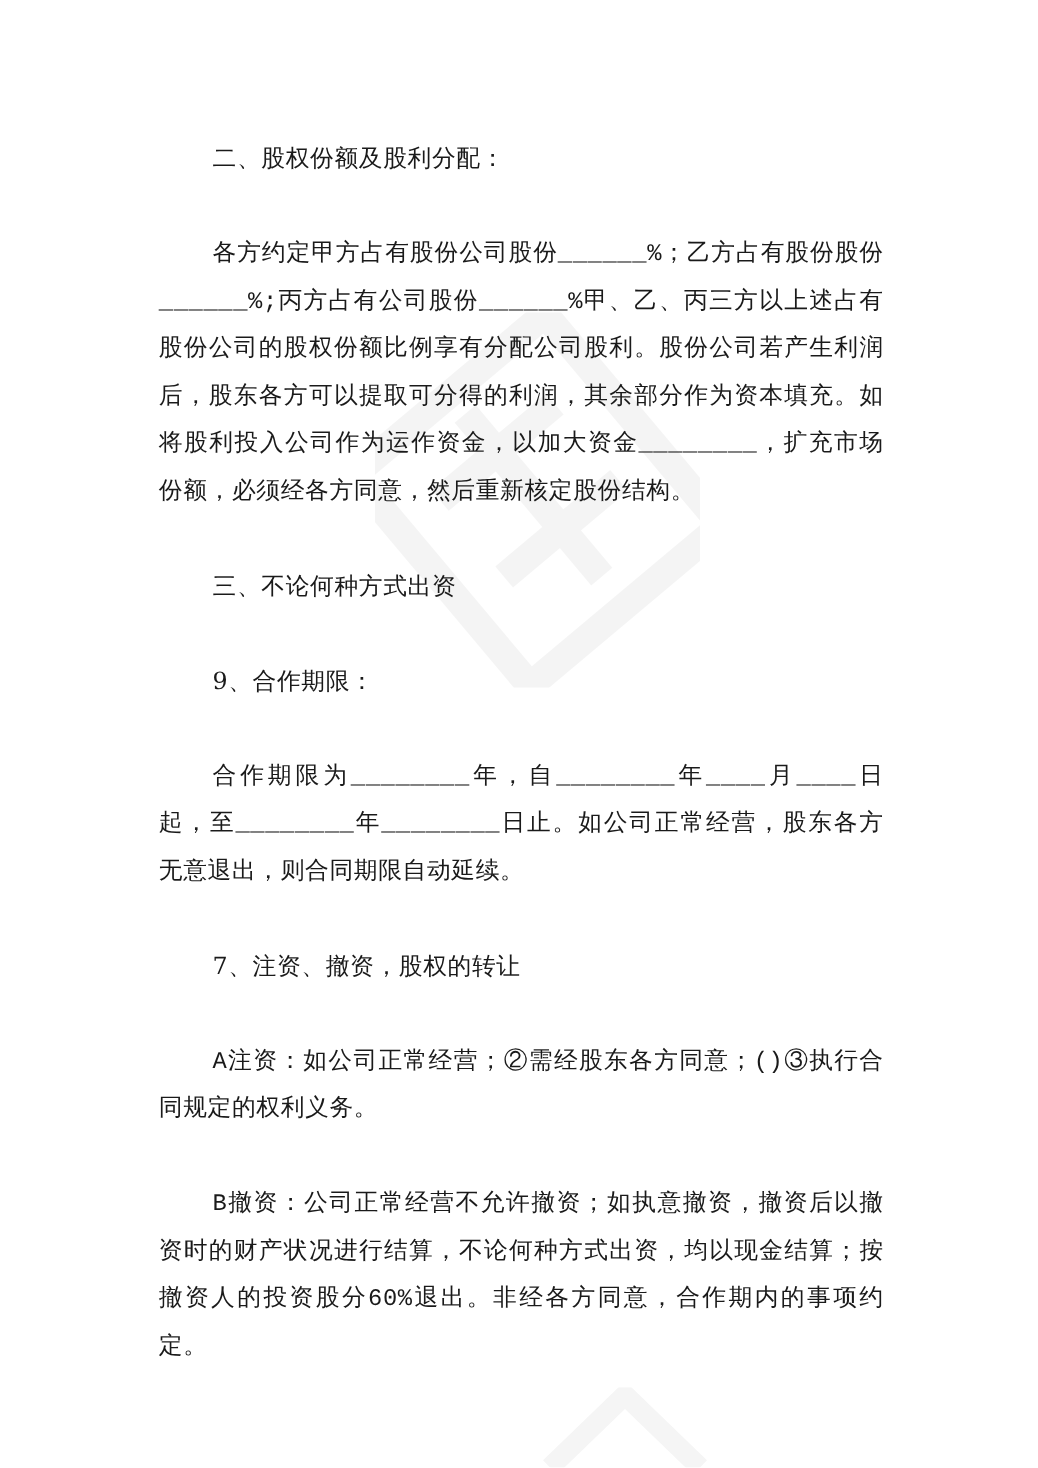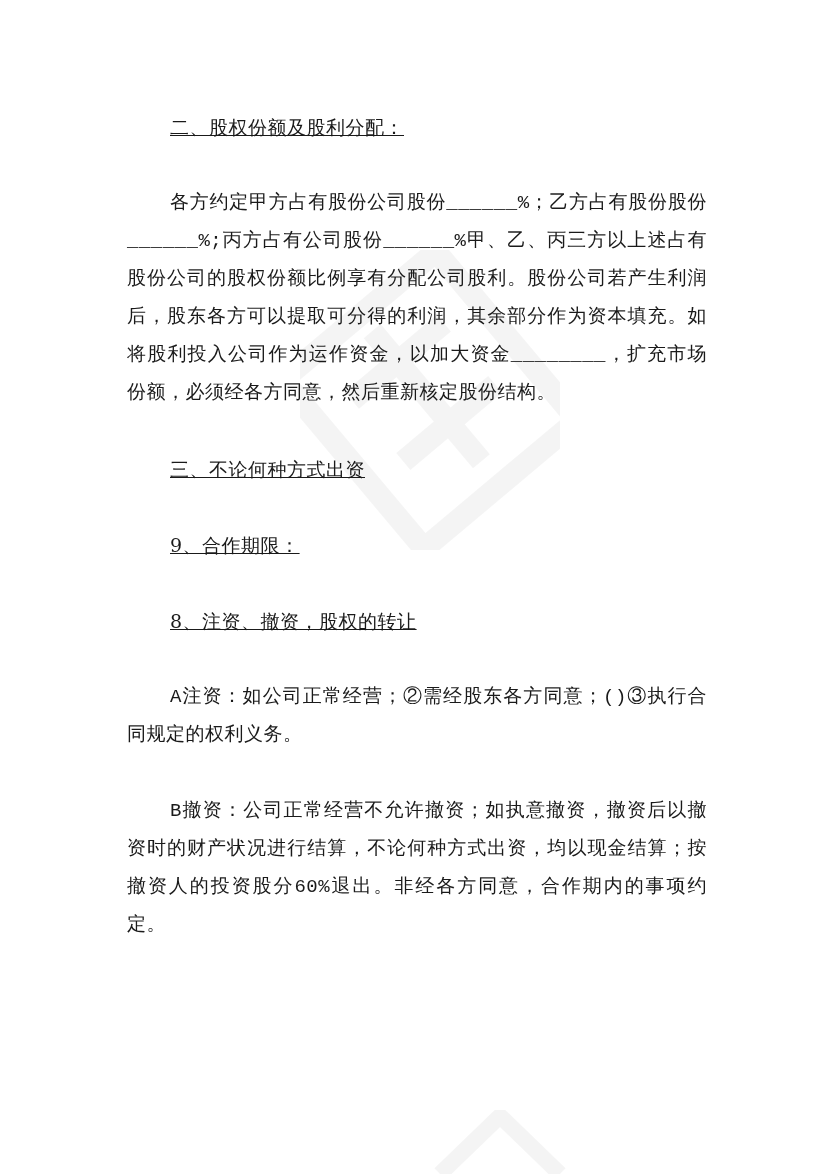--- a/index.html
+++ b/index.html
@@ -6,38 +6,39 @@
   body { width: 830px; height: 1174px; position: relative; overflow: hidden; }
   .page { position: absolute; left: 0; top: 0; width: 830px; height: 1174px; background: #fff; }
   .watermark { position: absolute; pointer-events: none; opacity: 0.06; }
   .content {
     position: absolute; left: 127px; top: 108px; width: 580px;
     font-family: "DejaVu Serif", "Liberation Serif", serif;
     font-size: 19px; color: #1a1a1a; line-height: 38px;
     letter-spacing: 0.5px;
   }
   .para { margin: 0 0 38px 0; text-align: justify; text-indent: 43px; font-family: Liberation Mono, monospace; }
-  .heading { margin: 0 0 38px 0; text-indent: 43px; text-decoration: underline; }
+  .heading { margin: 0 0 38px 0; text-indent: 43px; }
 </style>
 </head>
 <body>
 
 <div class="page">
   <svg class="watermark" style="left:300px;top:250px;" width="260" height="300" viewBox="0 0 260 300">
     <g transform="rotate(-40 130 150)" fill="none" stroke="#555" stroke-width="22">
       <path d="M30 40 L230 40 L230 260 L30 260 Z"></path>
       <path d="M70 100 L190 100 M130 60 L130 230 M70 180 L190 180"></path>
     </g>
   </svg>
   <svg class="watermark" style="left:420px;top:1110px;" width="160" height="64" viewBox="0 0 160 64">
     <path d="M20 64 L80 6 L140 64" fill="none" stroke="#555" stroke-width="16"></path>
   </svg>
 
   <div class="content">
     <p class="heading">二、股权份额及股利分配：</p>
     <p class="para">各方约定甲方占有股份公司股份______%；乙方占有股份股份______%;丙方占有公司股份______%甲、乙、丙三方以上述占有股份公司的股权份额比例享有分配公司股利。股份公司若产生利润后，股东各方可以提取可分得的利润，其余部分作为资本填充。如将股利投入公司作为运作资金，以加大资金________，扩充市场份额，必须经各方同意，然后重新核定股份结构。</p>
     <p class="heading">三、不论何种方式出资</p>
     <p class="heading">9、合作期限：</p>
-    <p class="heading">8、注资、撤资，股权的转让</p>
+    <p class="para">合作期限为________年，自________年____月____日起，至________年________日止。如公司正常经营，股东各方无意退出，则合同期限自动延续。</p>
+    <p class="heading">7、注资、撤资，股权的转让</p>
     <p class="para">A注资：如公司正常经营；②需经股东各方同意；()③执行合同规定的权利义务。</p>
     <p class="para">B撤资：公司正常经营不允许撤资；如执意撤资，撤资后以撤资时的财产状况进行结算，不论何种方式出资，均以现金结算；按撤资人的投资股分60%退出。非经各方同意，合作期内的事项约定。</p>
   </div>
 </div>
 
 </body></html>

